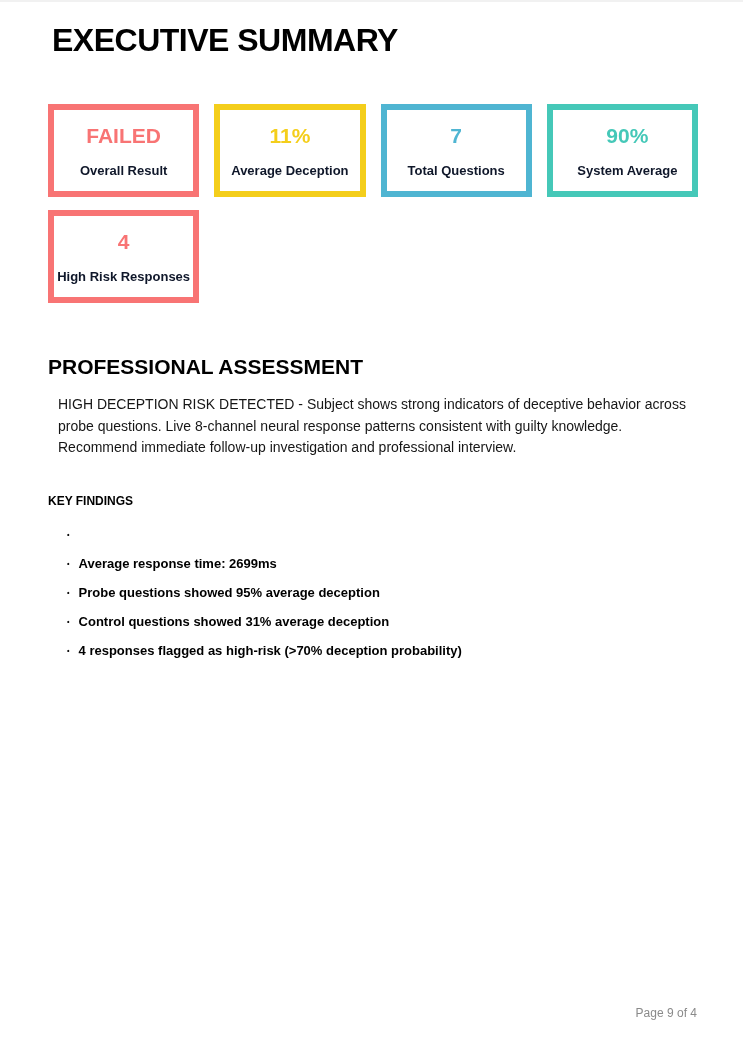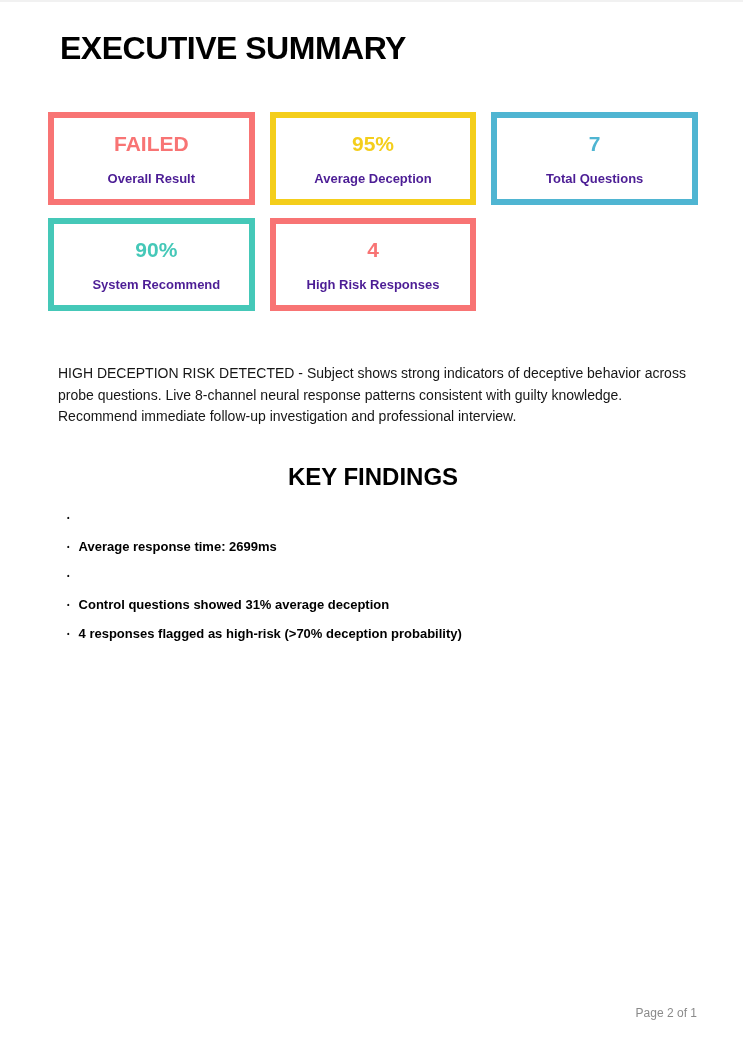--- a/index.html
+++ b/index.html
@@ -8,31 +8,31 @@
     font-family: "Liberation Sans", sans-serif;
     color: #000;
     position: relative;
     overflow: hidden;
     border-top: 2px solid #f1f1f1;
     box-sizing: border-box;
   }
   .page { padding: 16px 45px 0 48px; }
 
   .doc-title {
-    margin: 12px;
+    margin: 4px;
     font-size: 32px;
     font-weight: bold;
     letter-spacing: -0.5px;
     color: #000;
   }
 
   .cards-grid {
     margin-top: 45px;
     display: grid;
-    grid-template-columns: repeat(3, 1fr);
+    grid-template-columns: repeat(4, 1fr);
     column-gap: 15px;
     row-gap: 13px;
   }
   .card {
     border: 6px solid #ccc;
     background: #fff;
     height: 93px;
     box-sizing: border-box;
     display: flex;
     flex-direction: column;
@@ -41,21 +41,21 @@
   }
   .card-value {
     font-size: 21px;
     font-weight: bold;
     line-height: 1;
   }
   .card-label {
     margin-top: 18px;
     font-size: 13px;
     font-weight: bold;
-    color: #4c1d95;
+    color: #0f172a;
     line-height: 1;
   }
 
   .section-heading {
     margin: 0;
     font-size: 21px;
     font-weight: bold;
     color: #000;
   }
   .assessment-section { margin-top: 52px; }
@@ -63,24 +63,23 @@
     margin: 15px 0 0 10px;
     font-size: 14px;
     line-height: 21.5px;
     color: #161616;
     max-width: 648px;
   }
 
   .findings-section { margin-top: 35px; }
   .findings-heading {
     margin: 0;
-    font-size: 24px;
+    font-size: 12px;
     font-weight: bold;
     color: #000;
-    text-align: center;
   }
   .findings-list { margin-top: 20px; padding-left: 18px; }
   .finding-item {
     display: flex;
     align-items: baseline;
     margin-bottom: 15px;
     font-size: 13px;
     font-weight: bold;
     color: #000;
     line-height: 14px;
@@ -108,72 +107,74 @@
   <h1 class="doc-title">EXECUTIVE SUMMARY</h1>
 
   <div class="cards-grid">
 
     <div class="card" style="border-color: rgb(248, 116, 116);">
       <div class="card-value" style="color: rgb(248, 116, 116);">FAILED</div>
       <div class="card-label">Overall Result</div>
     </div>
 
     <div class="card" style="border-color: rgb(244, 206, 27);">
-      <div class="card-value" style="color: rgb(244, 206, 27);">95%</div>
+      <div class="card-value" style="color: rgb(244, 206, 27);">11%</div>
       <div class="card-label">Average Deception</div>
     </div>
 
     <div class="card" style="border-color: rgb(79, 181, 210);">
       <div class="card-value" style="color: rgb(79, 181, 210);">7</div>
       <div class="card-label">Total Questions</div>
     </div>
 
     <div class="card" style="border-color: rgb(69, 200, 184); padding-left: 10px;">
       <div class="card-value" style="color: rgb(69, 200, 184);">90%</div>
-      <div class="card-label">System Recommend</div>
+      <div class="card-label">System Average</div>
     </div>
 
 
     <div class="card" style="border-color: rgb(248, 116, 116);">
       <div class="card-value" style="color: rgb(248, 116, 116);">4</div>
       <div class="card-label">High Risk Responses</div>
     </div>
 
   </div>
 
   <div class="assessment-section">
+    <h2 class="section-heading">PROFESSIONAL ASSESSMENT</h2>
     <p class="assessment-body">HIGH DECEPTION RISK DETECTED - Subject shows strong indicators of deceptive behavior across probe questions. Live 8-channel neural response patterns consistent with guilty knowledge. Recommend immediate follow-up investigation and professional interview.</p>
   </div>
 
   <div class="findings-section">
     <h2 class="findings-heading">KEY FINDINGS</h2>
 
     <div class="findings-list">
 
       <div class="finding-item">
         <span class="bullet">•</span>
       </div>
 
       <div class="finding-item">
         <span class="bullet">•</span>
         <span>Average response time: 2699ms</span>
       </div>
 
       <div class="finding-item">
         <span class="bullet">•</span>
+        <span>Probe questions showed 95% average deception</span>
       </div>
 
       <div class="finding-item">
         <span class="bullet">•</span>
         <span>Control questions showed 31% average deception</span>
       </div>
 
       <div class="finding-item">
         <span class="bullet">•</span>
         <span>4 responses flagged as high-risk (&gt;70% deception probability)</span>
       </div>
 
     </div>
   </div>
 
 </div>
 
-<div class="page-footer">Page 2 of 1</div>
+<div class="page-footer">Page 9 of 4</div>
 
 </body></html>

